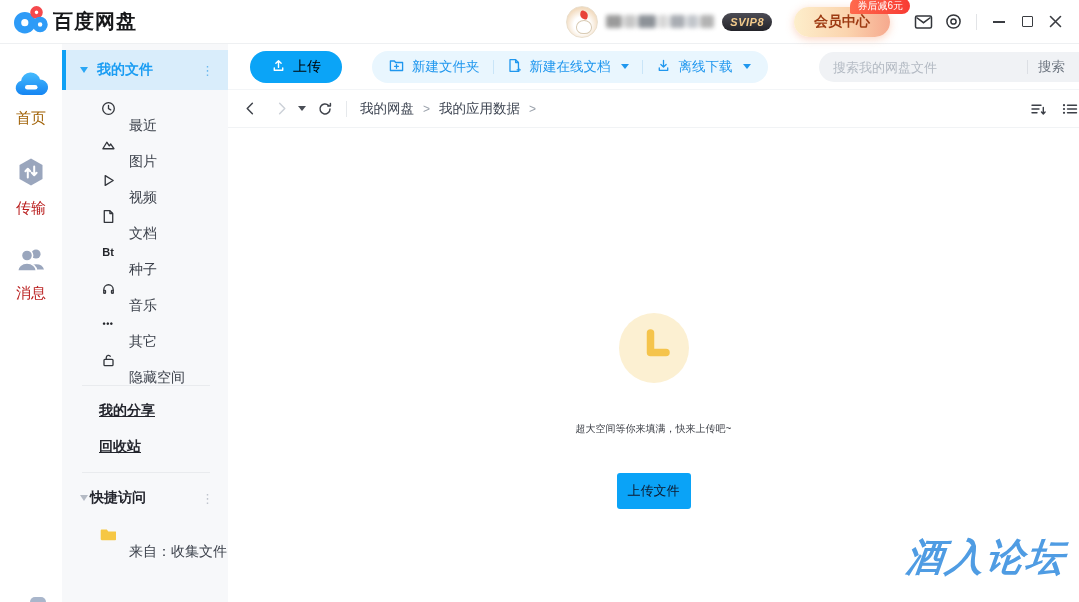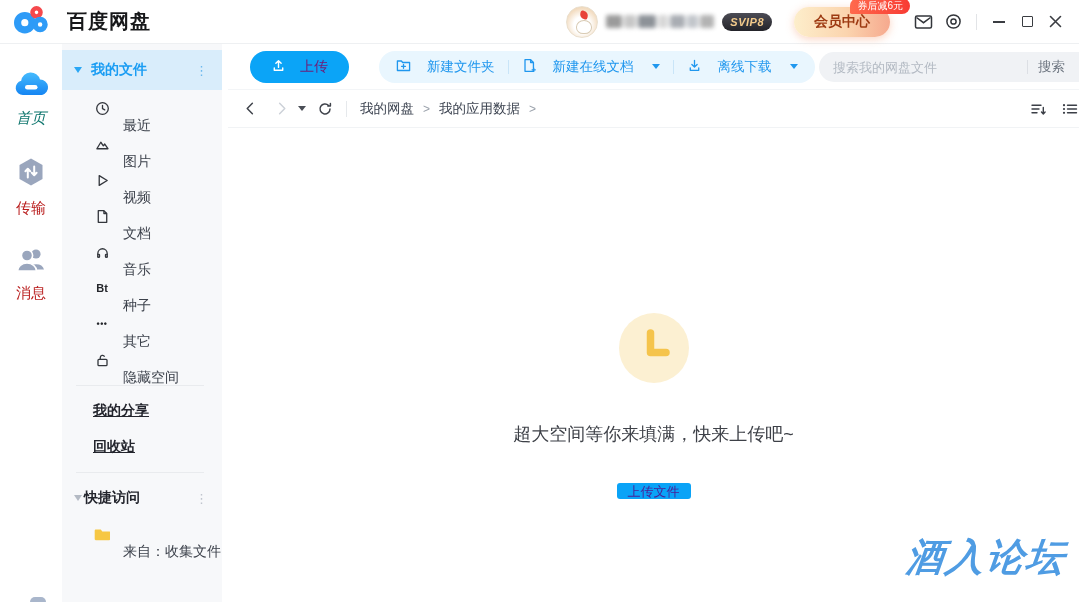--- a/index.html
+++ b/index.html
@@ -3,21 +3,21 @@
 <meta charset="utf-8">
 <style>
   * { margin:0; padding:0; box-sizing:border-box; }
   html,body { background:#e9e9e9; }
   body { font-family:"Liberation Sans","DejaVu Sans",sans-serif; }
   .stage { position:relative; width:1079px; height:602px; background:#fff; overflow:hidden; margin:0 auto; }
 
   
   .header { position:absolute; top:0; left:0; right:0; height:44px; background:#fff;
             border-bottom:1px solid #eef0f2; display:flex; align-items:center; z-index:5; }
-  .logo-wrap { display:flex; align-items:center; gap:17px; padding-left:14px; }
+  .logo-wrap { display:flex; align-items:center; gap:3px; padding-left:14px; }
   .app-title { font-size:20px; font-weight:700; color:#17181a; letter-spacing:1px; }
   .header-right { margin-left:auto; display:flex; align-items:center; padding-right:10px; }
   .avatar { width:32px; height:32px; border-radius:50%; overflow:hidden; position:relative;
             background:radial-gradient(circle at 50% 60%, #fff 35%, #f3ddc2 70%, #e8c79e 100%);
             border:1px solid #eadfce; flex:none; }
   .avatar:before { content:""; position:absolute; left:13px; top:4px; width:8px; height:8px;
             background:#e8433a; border-radius:2px 60% 2px 60%; transform:rotate(15deg); }
   .avatar:after { content:""; position:absolute; left:9px; top:13px; width:14px; height:12px;
             background:#fff; border:1px solid #d9cbb4; border-radius:50% 50% 45% 45%; }
   .blur-name { display:flex; gap:2px; margin-left:8px; filter:blur(2px); }
@@ -37,26 +37,26 @@
   .hdr-div { width:1px; height:16px; background:#e2e4e7; margin:0 8px; }
   .win-btn { width:28px; height:28px; display:flex; align-items:center; justify-content:center; cursor:pointer; }
   .min-glyph { width:12px; height:2px; background:#3a3d42; }
   .max-glyph { width:11px; height:11px; border:1.6px solid #3a3d42; border-radius:1px; }
 
   
   .rail { position:absolute; left:0; top:44px; bottom:0; width:62px; background:#fff;
           display:flex; flex-direction:column; align-items:center; padding-top:26px; gap:28px; z-index:4; }
   .rail-item { display:flex; flex-direction:column; align-items:center; gap:7px; cursor:pointer; }
   .rail-label { font-size:15px; color:#b91c1c; }
-  .rail-item.active .rail-label { color:#0f766e;font-style:italic; }
+  .rail-item.active .rail-label { color:#a16207; }
   .rail-blob { position:absolute; bottom:0; left:30px; width:16px; height:5px;
                background:#a9b6cb; border-radius:8px 8px 0 0; }
 
   
-  .sidebar { position:absolute; left:56px; top:44px; bottom:0; width:166px; background:#f7f8fa; z-index:3; }
+  .sidebar { position:absolute; left:62px; top:44px; bottom:0; width:166px; background:#f7f8fa; z-index:3; }
   .side-active { position:relative; margin-top:6px; height:40px; background:#d9edfb;
                  display:flex; align-items:center; cursor:pointer; }
   .side-active:before { content:""; position:absolute; left:0; top:0; bottom:0; width:4px; background:#0fa1f5; }
   .caret-dn { width:0; height:0; border-left:4.5px solid transparent; border-right:4.5px solid transparent;
               border-top:6px solid #2aa7f5; margin-left:18px; }
   .side-active .side-title { margin-left:9px; font-size:14px; font-weight:700; color:#1b9df3; }
   .kebab { margin-left:auto; margin-right:14px; font-size:13px; color:#6db9ef; letter-spacing:0; }
   .s-item { height:36px; display:flex; align-items:center; padding-left:38px; gap:13px; cursor:pointer; }
   .s-icon { width:16px; display:flex; align-items:center; justify-content:center; color:#2f3238; }
   .s-icon.txt { font-size:11px; font-weight:700; color:#24262b; }
@@ -67,26 +67,26 @@
             font-size:14px; font-weight:700; color:#23252d; cursor:pointer;text-decoration:underline; }
   .quick-head { height:36px; display:flex; align-items:center; cursor:pointer; }
   .caret-dn.gray { border-top-color:#b4bac4; }
   .quick-head .side-title { margin-left:2px; font-size:14px; font-weight:700; color:#23252d; }
   .kebab.gray { color:#c0c5cd; }
 
   
   .main { position:absolute; left:228px; top:44px; right:0; bottom:0; background:#fff; overflow:hidden; }
   .toolbar { position:relative; height:46px; display:flex; align-items:center; padding-left:22px;
              border-bottom:1px solid #f3f5f7; }
-  .upload-btn { display:flex; align-items:center; gap:14px; height:32px; padding:0 21px;
-                border:none; border-radius:16px; background:#0ba4f7; color:#701a75; font-size:14px;
+  .upload-btn { display:flex; align-items:center; gap:7px; height:32px; padding:0 21px;
+                border:none; border-radius:16px; background:#0ba4f7; color:#000000; font-size:14px;
                 cursor:pointer; font-family:inherit; }
   .tool-group { margin-left:30px; height:32px; border-radius:16px; background:#e9f6fe;
                 display:flex; align-items:center; padding:0 17px; }
-  .tg-item { display:flex; align-items:center; gap:16px; color:#2097ee; font-size:13.5px; cursor:pointer; }
+  .tg-item { display:flex; align-items:center; gap:8px; color:#2097ee; font-size:13.5px; cursor:pointer; }
   .tg-div { width:1px; height:14px; background:#c9e5f8; margin:0 13px; }
   .caret-sm { width:0; height:0; border-left:4px solid transparent; border-right:4px solid transparent;
               border-top:5px solid #2097ee; margin-left:2px; }
   .search-box { position:absolute; right:-14px; top:8px; width:274px; height:30px; border-radius:15px;
                 background:#f0f2f5; display:flex; align-items:center; padding:0 14px; }
   .search-box input { flex:1; min-width:0; border:none; background:transparent; outline:none;
                 font-size:13px; color:#333; font-family:inherit; }
   .search-box input::placeholder { color:#b3bac3; }
   .search-div { width:1px; height:14px; background:#dcdfe4; margin:0 10px 0 6px; }
   .search-go { font-size:13.5px; color:#6e7681; cursor:pointer; padding-right:14px; white-space:nowrap; }
@@ -97,23 +97,23 @@
   .crumb-div { width:1px; height:16px; background:#e6e9ec; margin:0 13px; }
   .crumb { font-size:13.5px; color:#3e4552; cursor:pointer; }
   .crumb-sep { font-size:12px; color:#9aa1ab; margin:0 9px; }
   .crumb-icons { margin-left:auto; display:flex; align-items:center; gap:15px; }
   .crumb-icons .nav-ico:last-child { margin-right:-7px; }
 
   .content { position:relative; height:474px; }
   .empty { position:absolute; left:0; right:0; top:185px; display:flex; flex-direction:column; align-items:center; }
   .empty-circle { width:70px; height:70px; border-radius:50%; background:#fcf0d2;
                   display:flex; align-items:center; justify-content:center; }
-  .empty-msg { margin-top:39px; font-size:18px; color:#3e4148; }
-  .empty-btn { margin-top:37px; width:74px; height:16px; border:none; border-radius:3px;
-               background:#0aa3f7; color:#4c1d95; font-size:13px; cursor:pointer; font-family:inherit; }
+  .empty-msg { margin-top:39px; font-size:10px; color:#3e4148; }
+  .empty-btn { margin-top:37px; width:74px; height:36px; border:none; border-radius:3px;
+               background:#0aa3f7; color:#0f172a; font-size:13px; cursor:pointer; font-family:inherit; }
   .watermark { position:absolute; right:13px; bottom:19px; font-size:38px; font-weight:900;
                font-style:italic; color:#4f9ce3; letter-spacing:2px; transform:skewX(-6deg); }
 </style>
 </head>
 <body>
 
 <div class="stage">
 
   <div class="header">
     <div class="logo-wrap">
@@ -247,31 +247,31 @@
     <div class="s-item">
       <span class="s-icon">
         <svg width="15" height="15" viewBox="0 0 16 16" fill="none" stroke="#33363c" stroke-width="1.4" stroke-linejoin="round">
           <path d="M3.5 1.8h6l3 3v9.4h-9z"></path>
             <path d="M9.5 1.8v3h3"></path>
         </svg>
       </span>
       <span class="s-label">文档</span>
     </div>
     <div class="s-item">
+      <span class="s-icon txt">Bt</span>
+      <span class="s-label">种子</span>
+    </div>
+    <div class="s-item">
       <span class="s-icon">
         <svg width="15" height="15" viewBox="0 0 16 16" fill="none" stroke="#33363c" stroke-width="1.4" stroke-linecap="round">
           <path d="M3 12.5V9a5 5 0 0 1 10 0v3.5"></path>
           <path d="M3 12.5c0 .8 1.8.8 1.8 0v-2c0-.8-1.8-.8-1.8 0M13 12.5c0 .8-1.8.8-1.8 0v-2c0-.8 1.8-.8 1.8 0"></path>
         </svg>
       </span>
       <span class="s-label">音乐</span>
-    </div>
-    <div class="s-item">
-      <span class="s-icon txt">Bt</span>
-      <span class="s-label">种子</span>
     </div>
     <div class="s-item">
       <span class="s-icon dots">•••</span>
       <span class="s-label">其它</span>
     </div>
     <div class="s-item">
       <span class="s-icon">
         <svg width="15" height="15" viewBox="0 0 16 16" fill="none" stroke="#33363c" stroke-width="1.4" stroke-linejoin="round">
           <rect x="3.2" y="6.8" width="9.6" height="6.6" rx="1"></rect>
           <path d="M5.6 6.8V5a2.4 2.4 0 0 1 4.6-1"></path>

